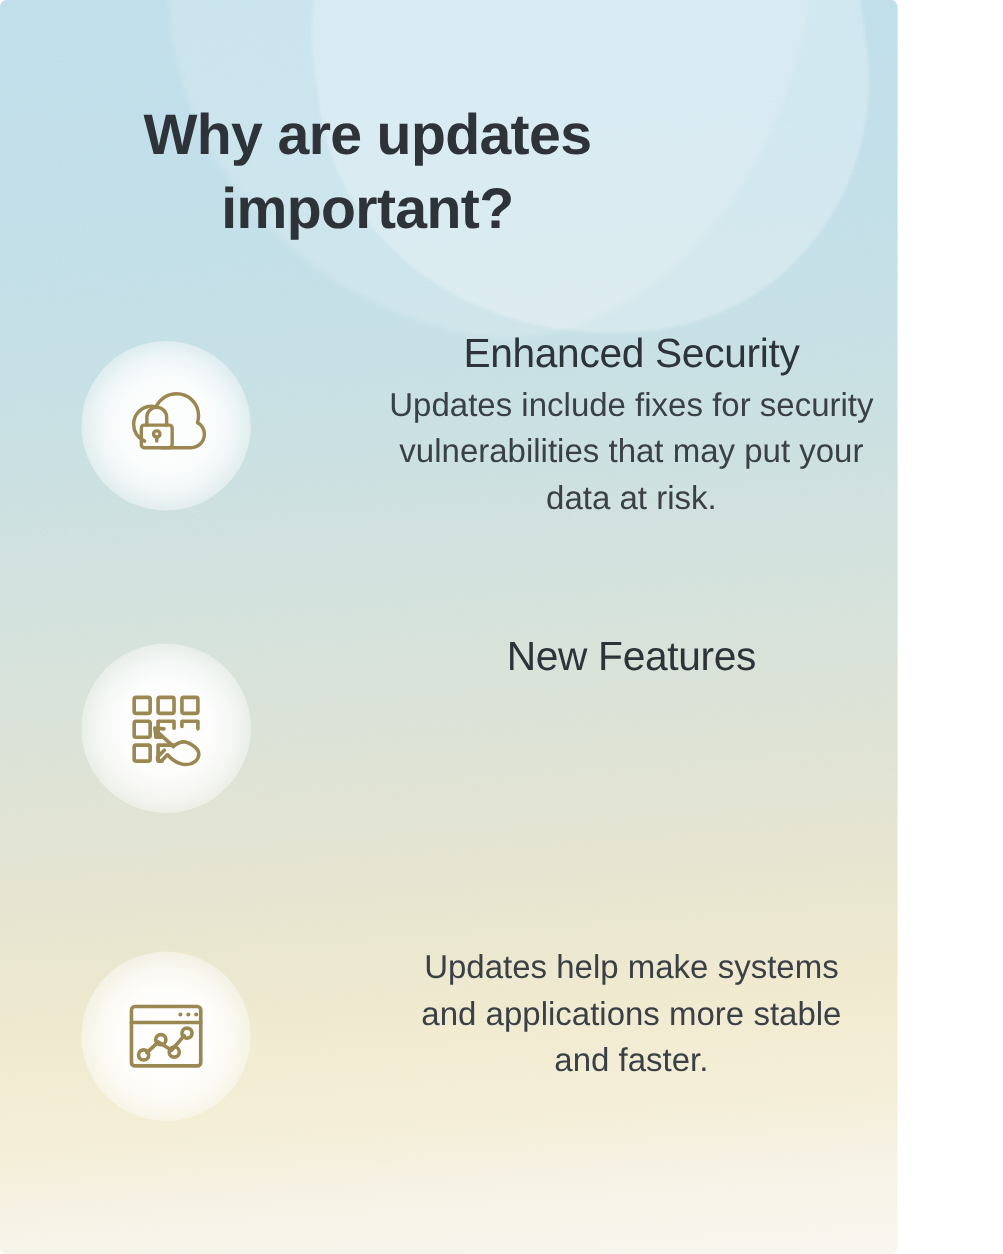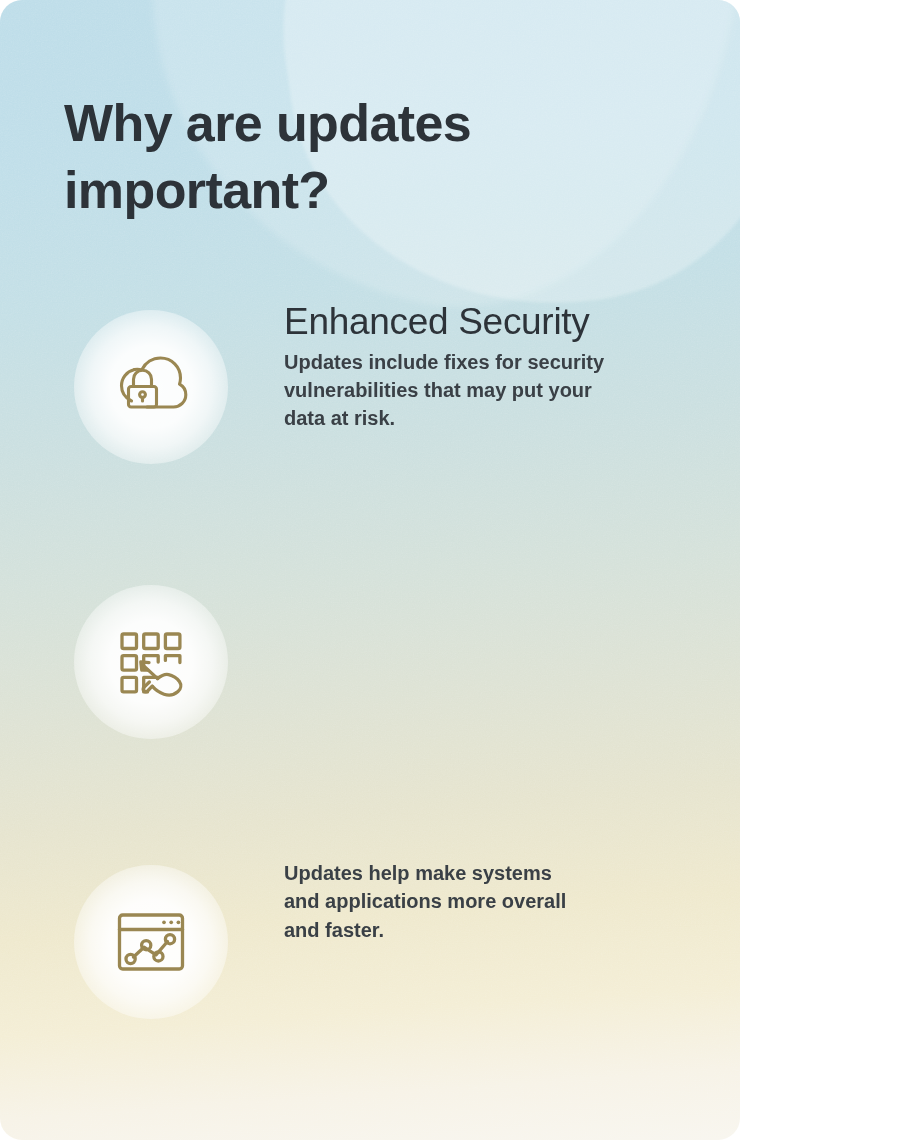--- a/index.html
+++ b/index.html
@@ -7,38 +7,39 @@
     padding: 0;
     width: 912px;
     height: 1140px;
     background: #ffffff;
     font-family: "Liberation Sans", sans-serif;
     -webkit-font-smoothing: antialiased;
   }
 
   #infographic-card {
     position: relative;
-    width: 740px;
+    width: 816px;
     height: 1140px;
-    border-radius: 22px;
+    border-radius: 6px;
     overflow: hidden;
     background: linear-gradient(
       176deg,
       #bddde9 0%,
       #bfdee9 14%,
       #c3dfe6 26%,
       #cadfe0 38%,
       #d4e1da 50%,
       #dde2d4 60%,
       #e6e4ce 70%,
       #efe9cd 79%,
       #f4eed5 87%,
       #f7f3e7 94%,
       #f8f6ef 100%
     );
+    text-align: center;
   }
 
   
   .bg-blob {
     position: absolute;
     left: 286px;
     top: -214px;
     width: 500px;
     height: 520px;
     border-radius: 54% 46% 48% 60% / 50% 52% 48% 50%;
@@ -134,23 +135,23 @@
   .feature-heading {
     margin: 0;
     font-size: 37px;
     line-height: 1.18;
     font-weight: 400;
     letter-spacing: -0.3px;
     color: #2d3339;
   }
   .feature-body {
     margin: 4px 0 0 0;
-    font-size: 20px;
+    font-size: 30px;
     line-height: 1.42;
-    font-weight: 700;
+    font-weight: 400;
     color: #3a4046;
     white-space: pre-line;
   }
 </style>
 </head>
 <body>
 
 <div id="infographic-card">
 
   <div class="bg-blob-2"></div>
@@ -211,20 +212,21 @@
         <path d="M48.6 58.6 C52.2 55.6 56.0 53.8 59.6 54.6
                  C63.4 55.4 68.4 58.6 70.4 61.5
                  C72.6 64.7 72.0 69.0 69.0 71.6
                  C65.6 74.6 60.0 75.8 55.0 74.2
                  C50.6 72.8 46.0 69.4 43.2 66.2"></path>
         <path d="M43.2 66.2 L38.6 71.0 C37.6 72.0 35.9 72.0 34.9 71.0
                  C33.9 70.0 33.9 68.4 34.9 67.4 L40.4 62.0"></path>
       </svg>
     </div>
     <div class="feature-text">
+      <h2 class="feature-heading">New Features</h2>
     </div>
   </div>
 
   <div class="feature" id="feature-2">
     <div class="icon-badge">
       <div class="icon-glow"></div>
       <svg class="icon-svg" viewBox="0 0 84 84" fill="none" stroke="#9a8752" stroke-width="3.3" stroke-linecap="round" stroke-linejoin="round">
         <rect x="10.5" y="15" width="63" height="54" rx="3.2"></rect>
         <path d="M10.5 29.5 L73.5 29.5"></path>
         <circle cx="55.0" cy="22.3" r="1.85" fill="#9a8752" stroke="none"></circle>
@@ -232,18 +234,18 @@
         <circle cx="69.4" cy="22.3" r="1.85" fill="#9a8752" stroke="none"></circle>
         <path d="M24.5 57.0 L35.0 47.2 L47.0 54.8 L58.5 41.5"></path>
         <circle cx="21.6" cy="59.0" r="4.6"></circle>
         <circle cx="37.2" cy="45.2" r="4.6"></circle>
         <circle cx="49.4" cy="56.4" r="4.6"></circle>
         <circle cx="61.0" cy="39.2" r="4.6"></circle>
       </svg>
     </div>
     <div class="feature-text">
       <p class="feature-body">Updates help make systems
-and applications more overall
+and applications more stable
 and faster.</p>
     </div>
   </div>
 
 </div>
 
 </body></html>

